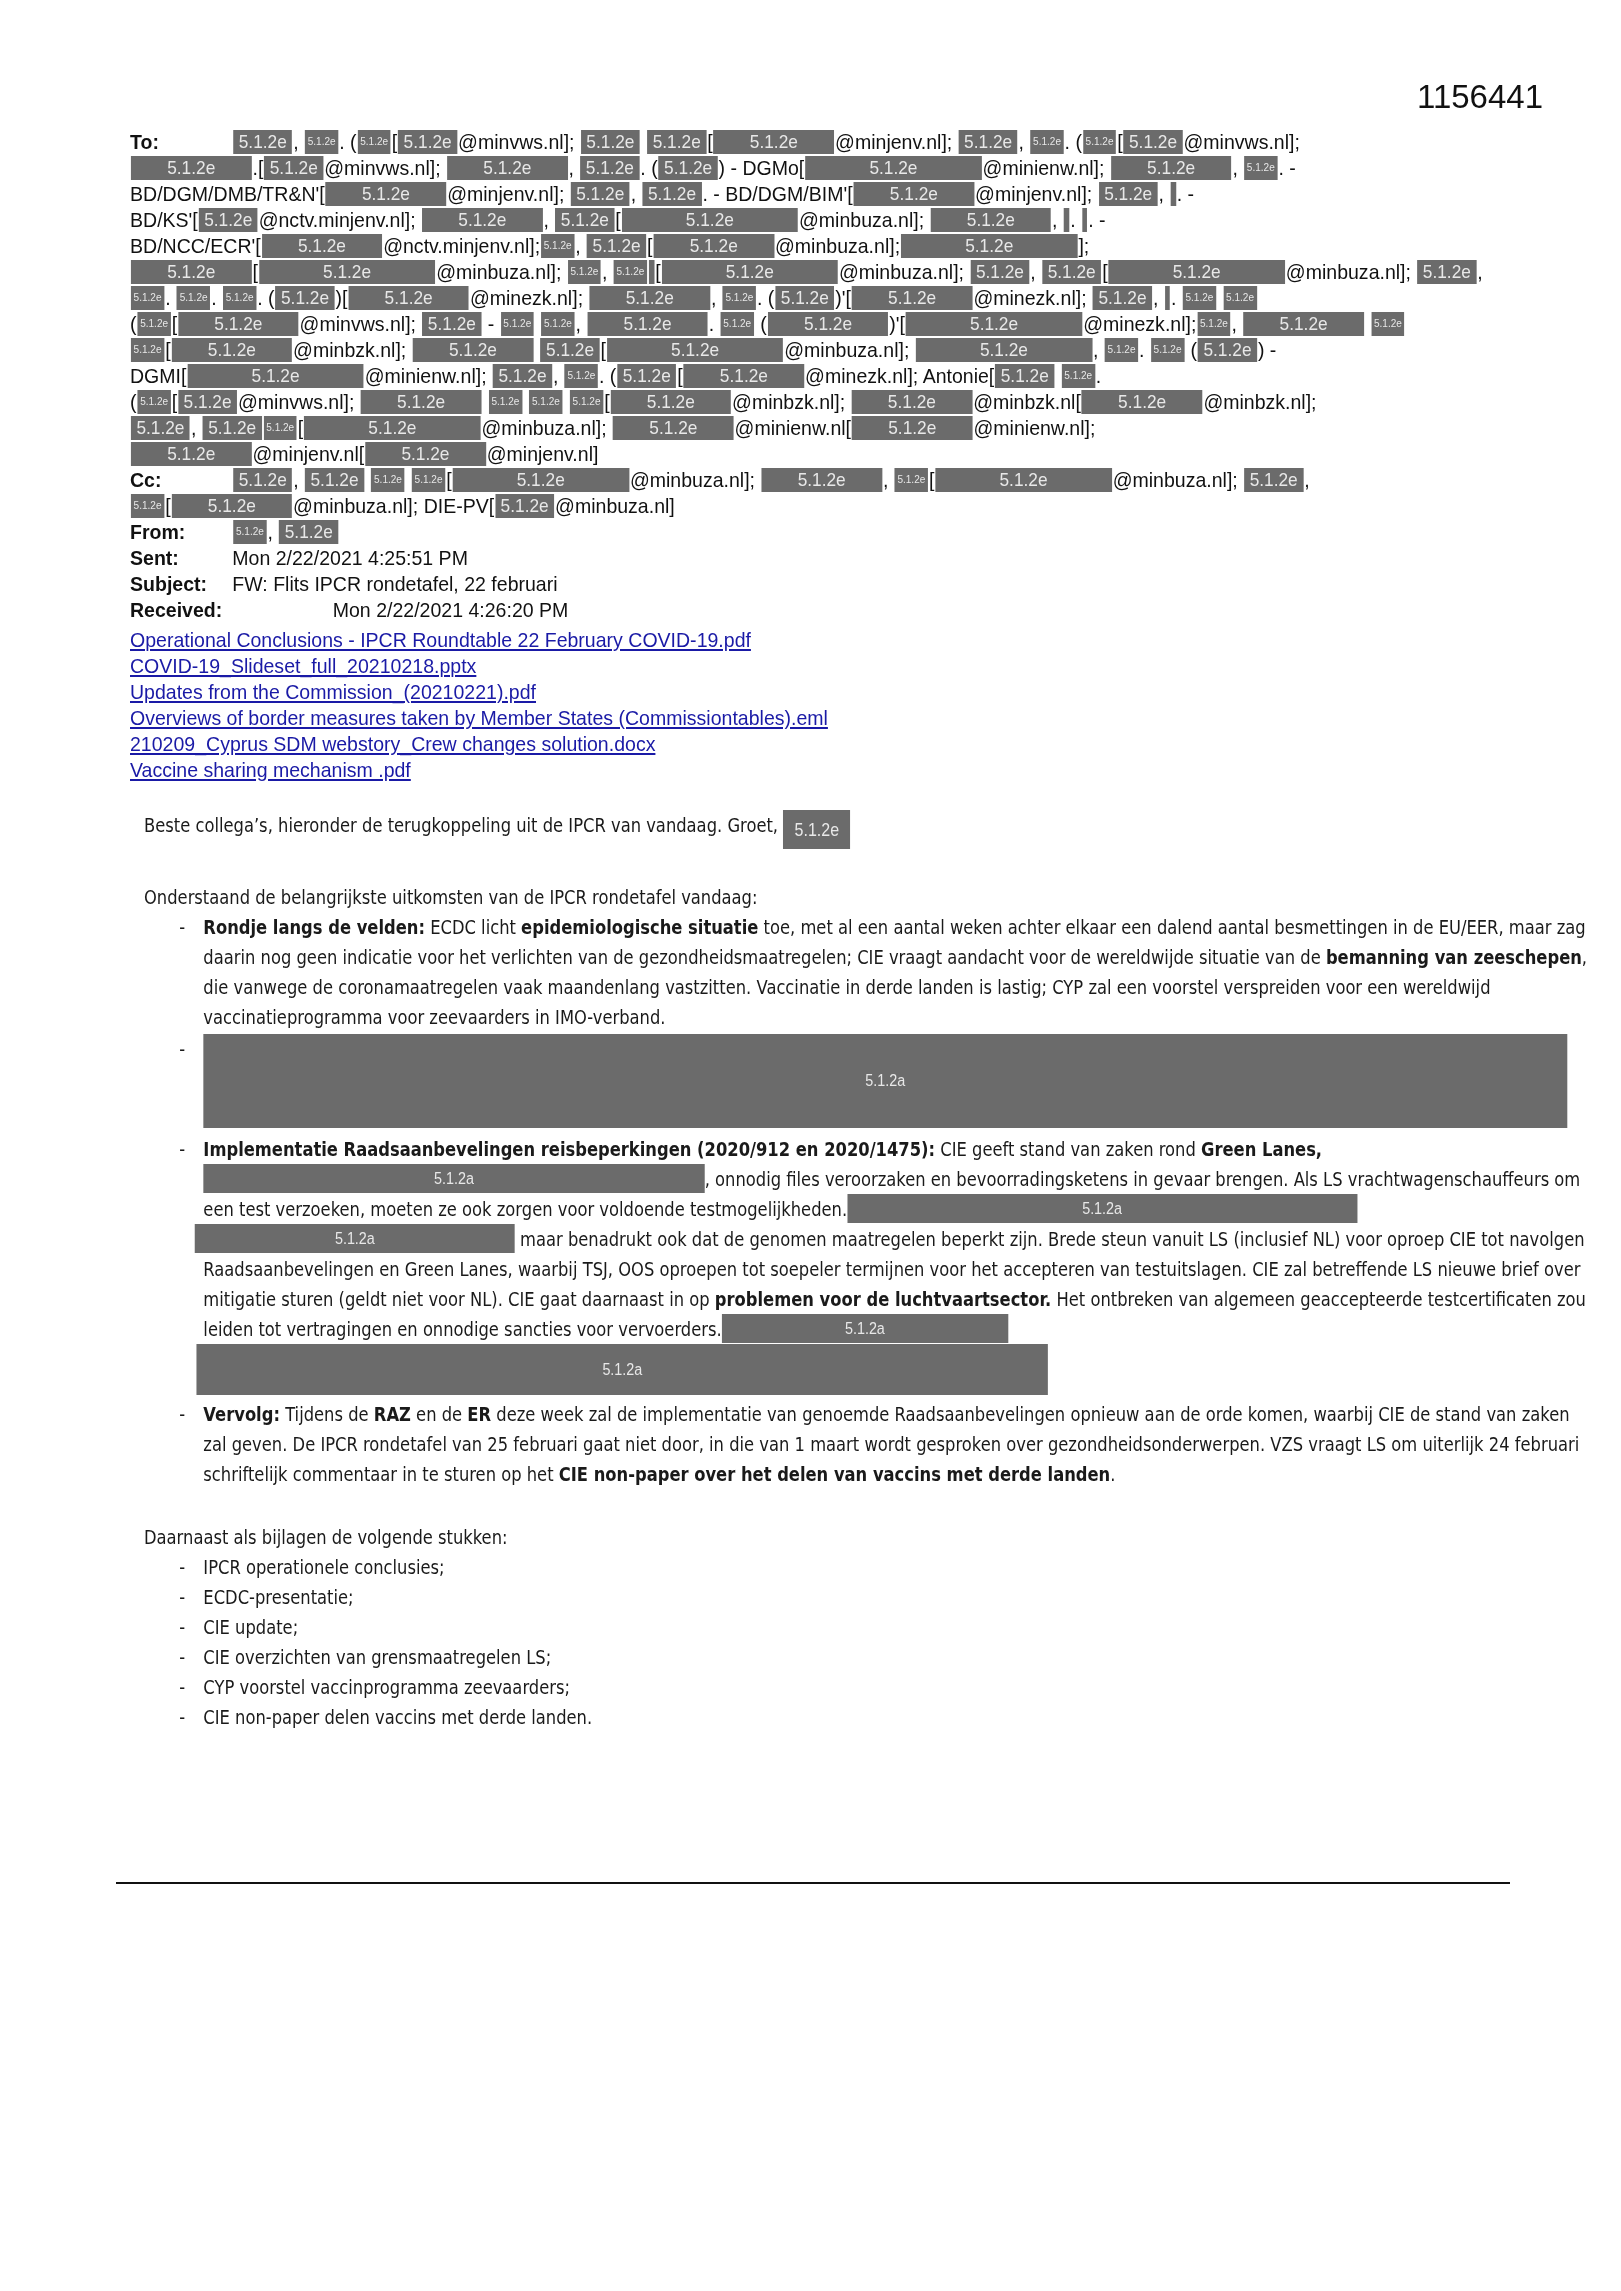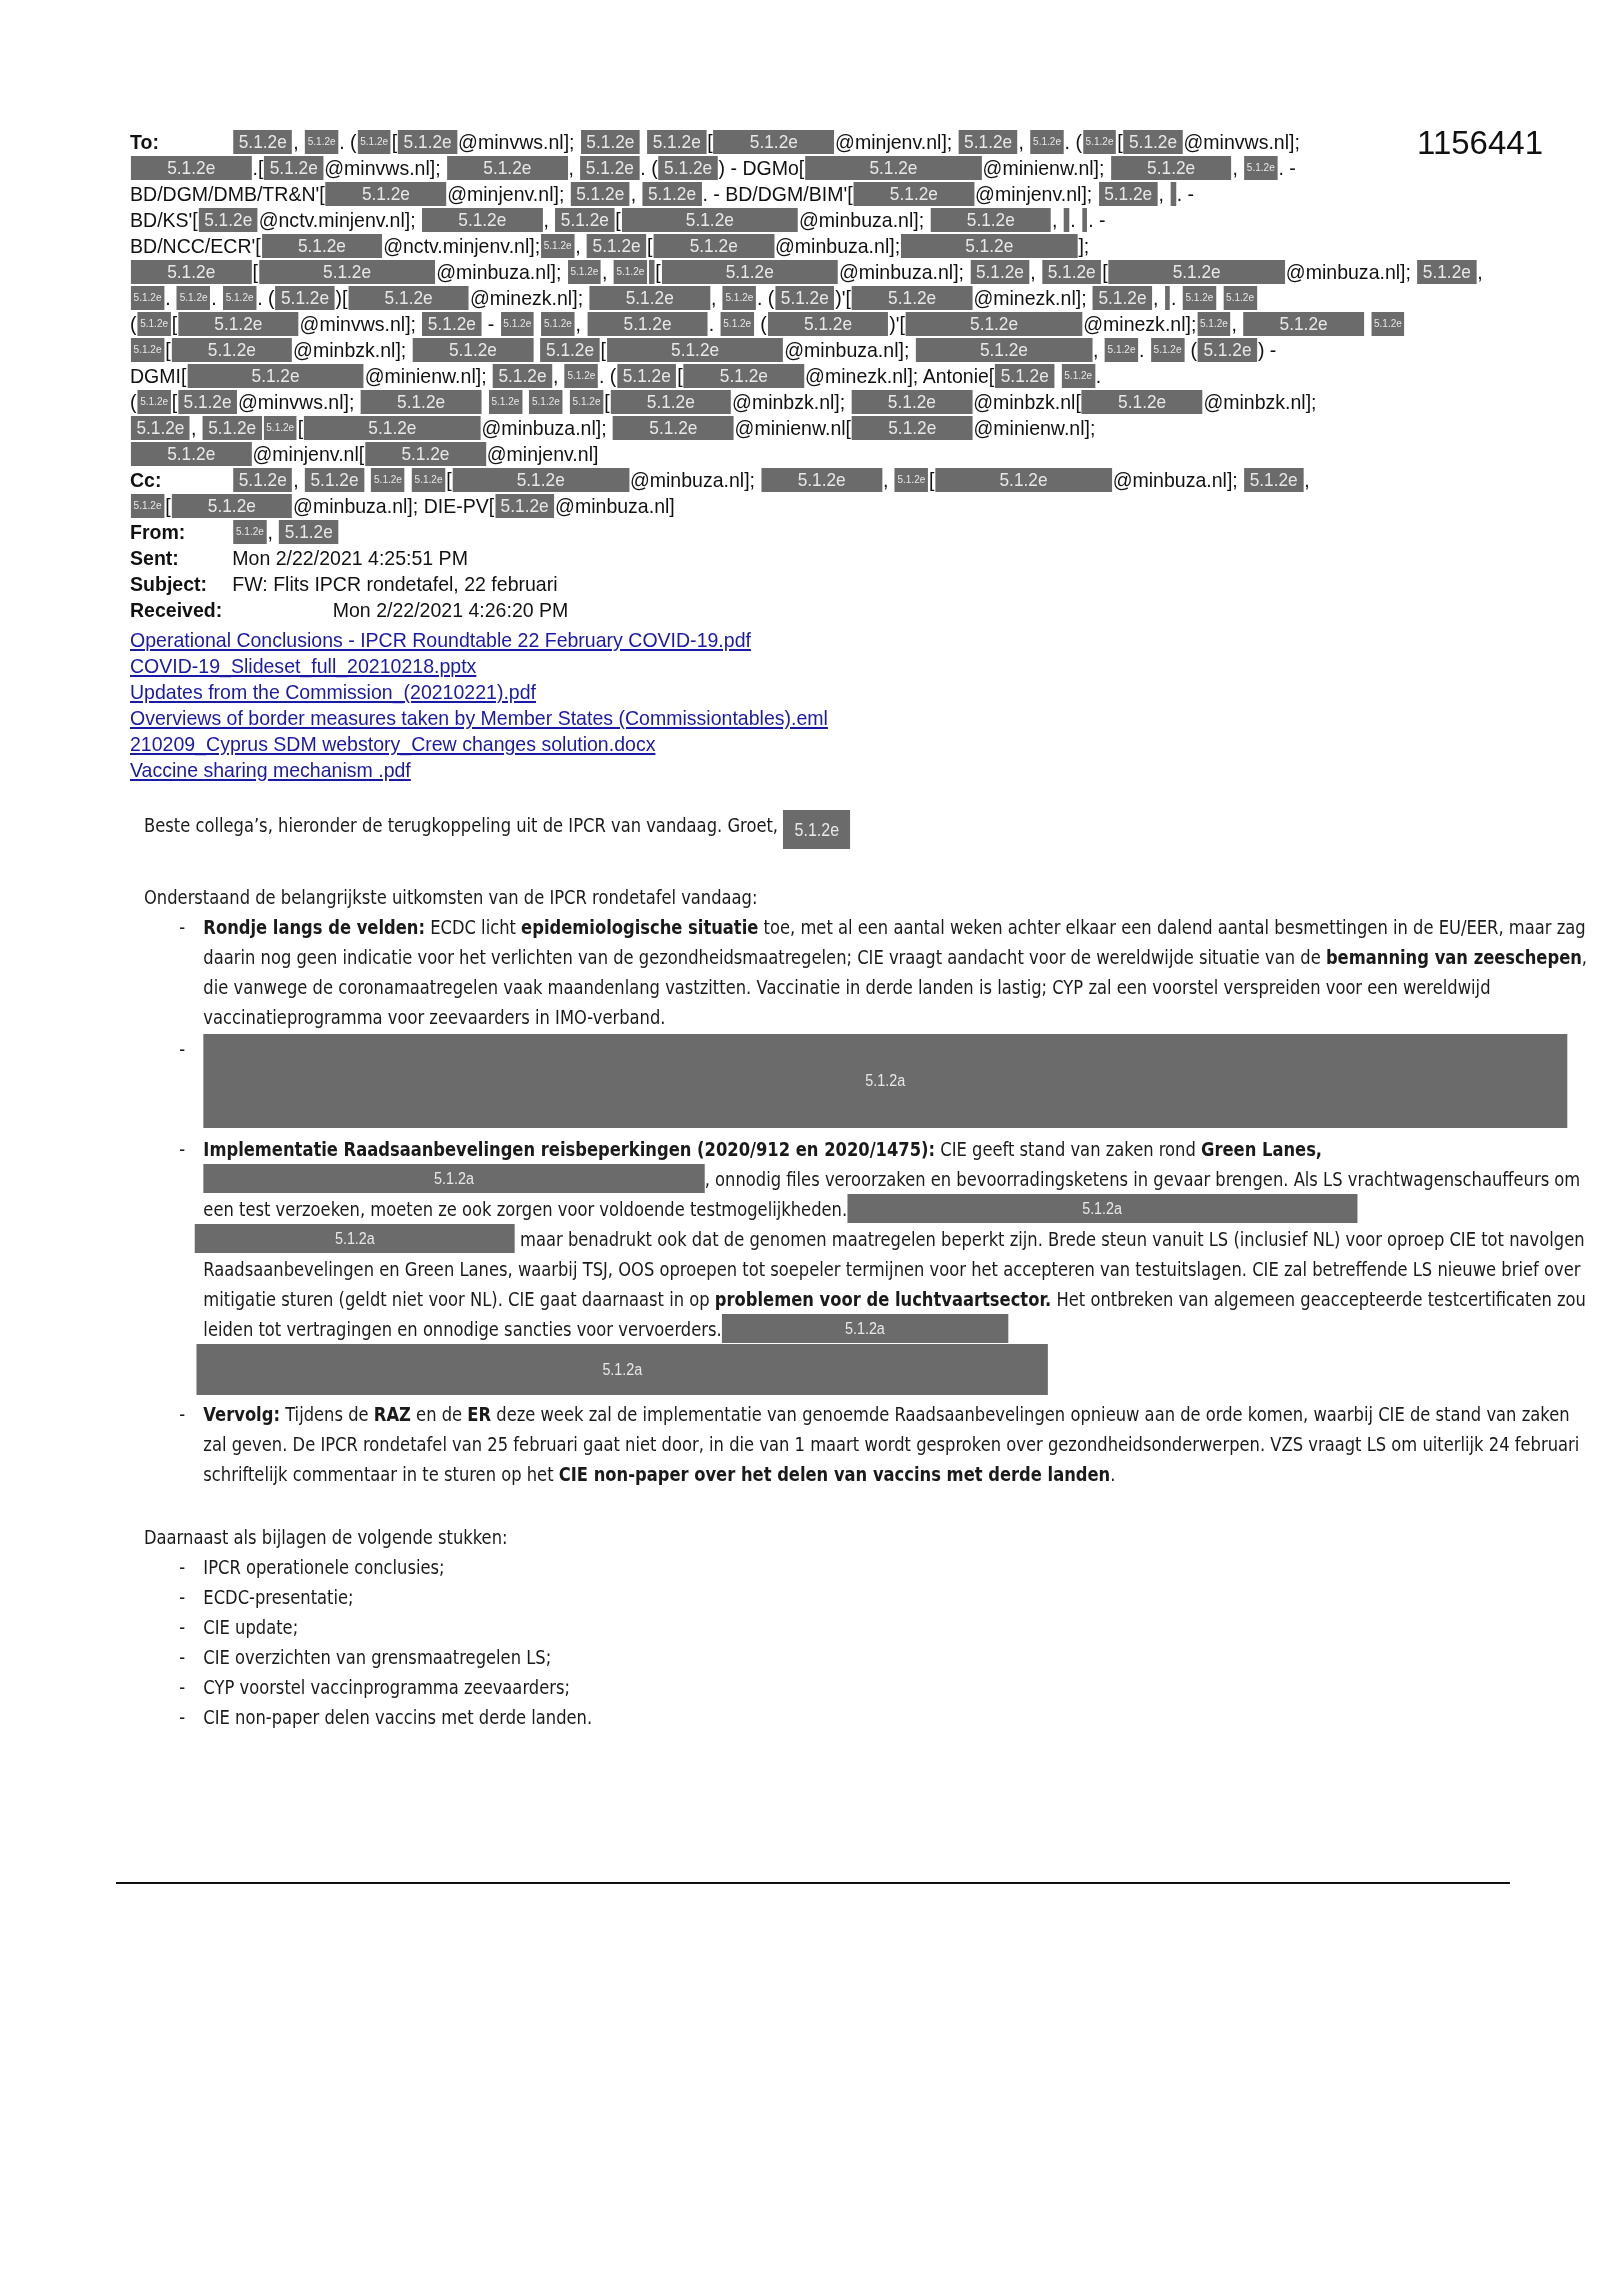--- a/index.html
+++ b/index.html
@@ -1,17 +1,17 @@
 <!DOCTYPE html>
 <html><head>
   <meta charset="utf-8">
   <style>
     html, body { margin: 0; padding: 0; background: #ffffff; }
     body { width: 1621px; height: 2292px; position: relative; overflow: hidden; }
-    .docnum { position: absolute; left: 1417px; top: 78px; font-family: "Liberation Sans", sans-serif; font-size: 33px; color: #111; margin-top: 46px; }
+    .docnum { position: absolute; left: 1417px; top: 78px; font-family: "Liberation Sans", sans-serif; font-size: 33px; color: #111; }
     .hdr { position: absolute; left: 130px; top: 129px; width: 1392px; font-family: "Liberation Sans", sans-serif; font-size: 21px; line-height: 26px; color: #111; transform: scaleX(0.93); transform-origin: left top; }
     .hdr .row { white-space: nowrap; }
     .lbl { font-weight: bold; display: inline-block; }
     .lbl-to { width: 110px; }
     .lbl-cc { width: 110px; }
     .lbl-from { width: 110px; }
     .lbl-sent { width: 110px; }
     .lbl-subj { width: 110px; }
     .lbl-recv { width: 218px; }
     .r { display: inline-block; background: #6b6b6b; color: #e8e8e8; text-align: center; font-family: "Liberation Sans", sans-serif; font-size: 18.6px; line-height: 23.5px; height: 23.5px; vertical-align: top; margin: 1px 1px; padding: 0 5.9px; }

